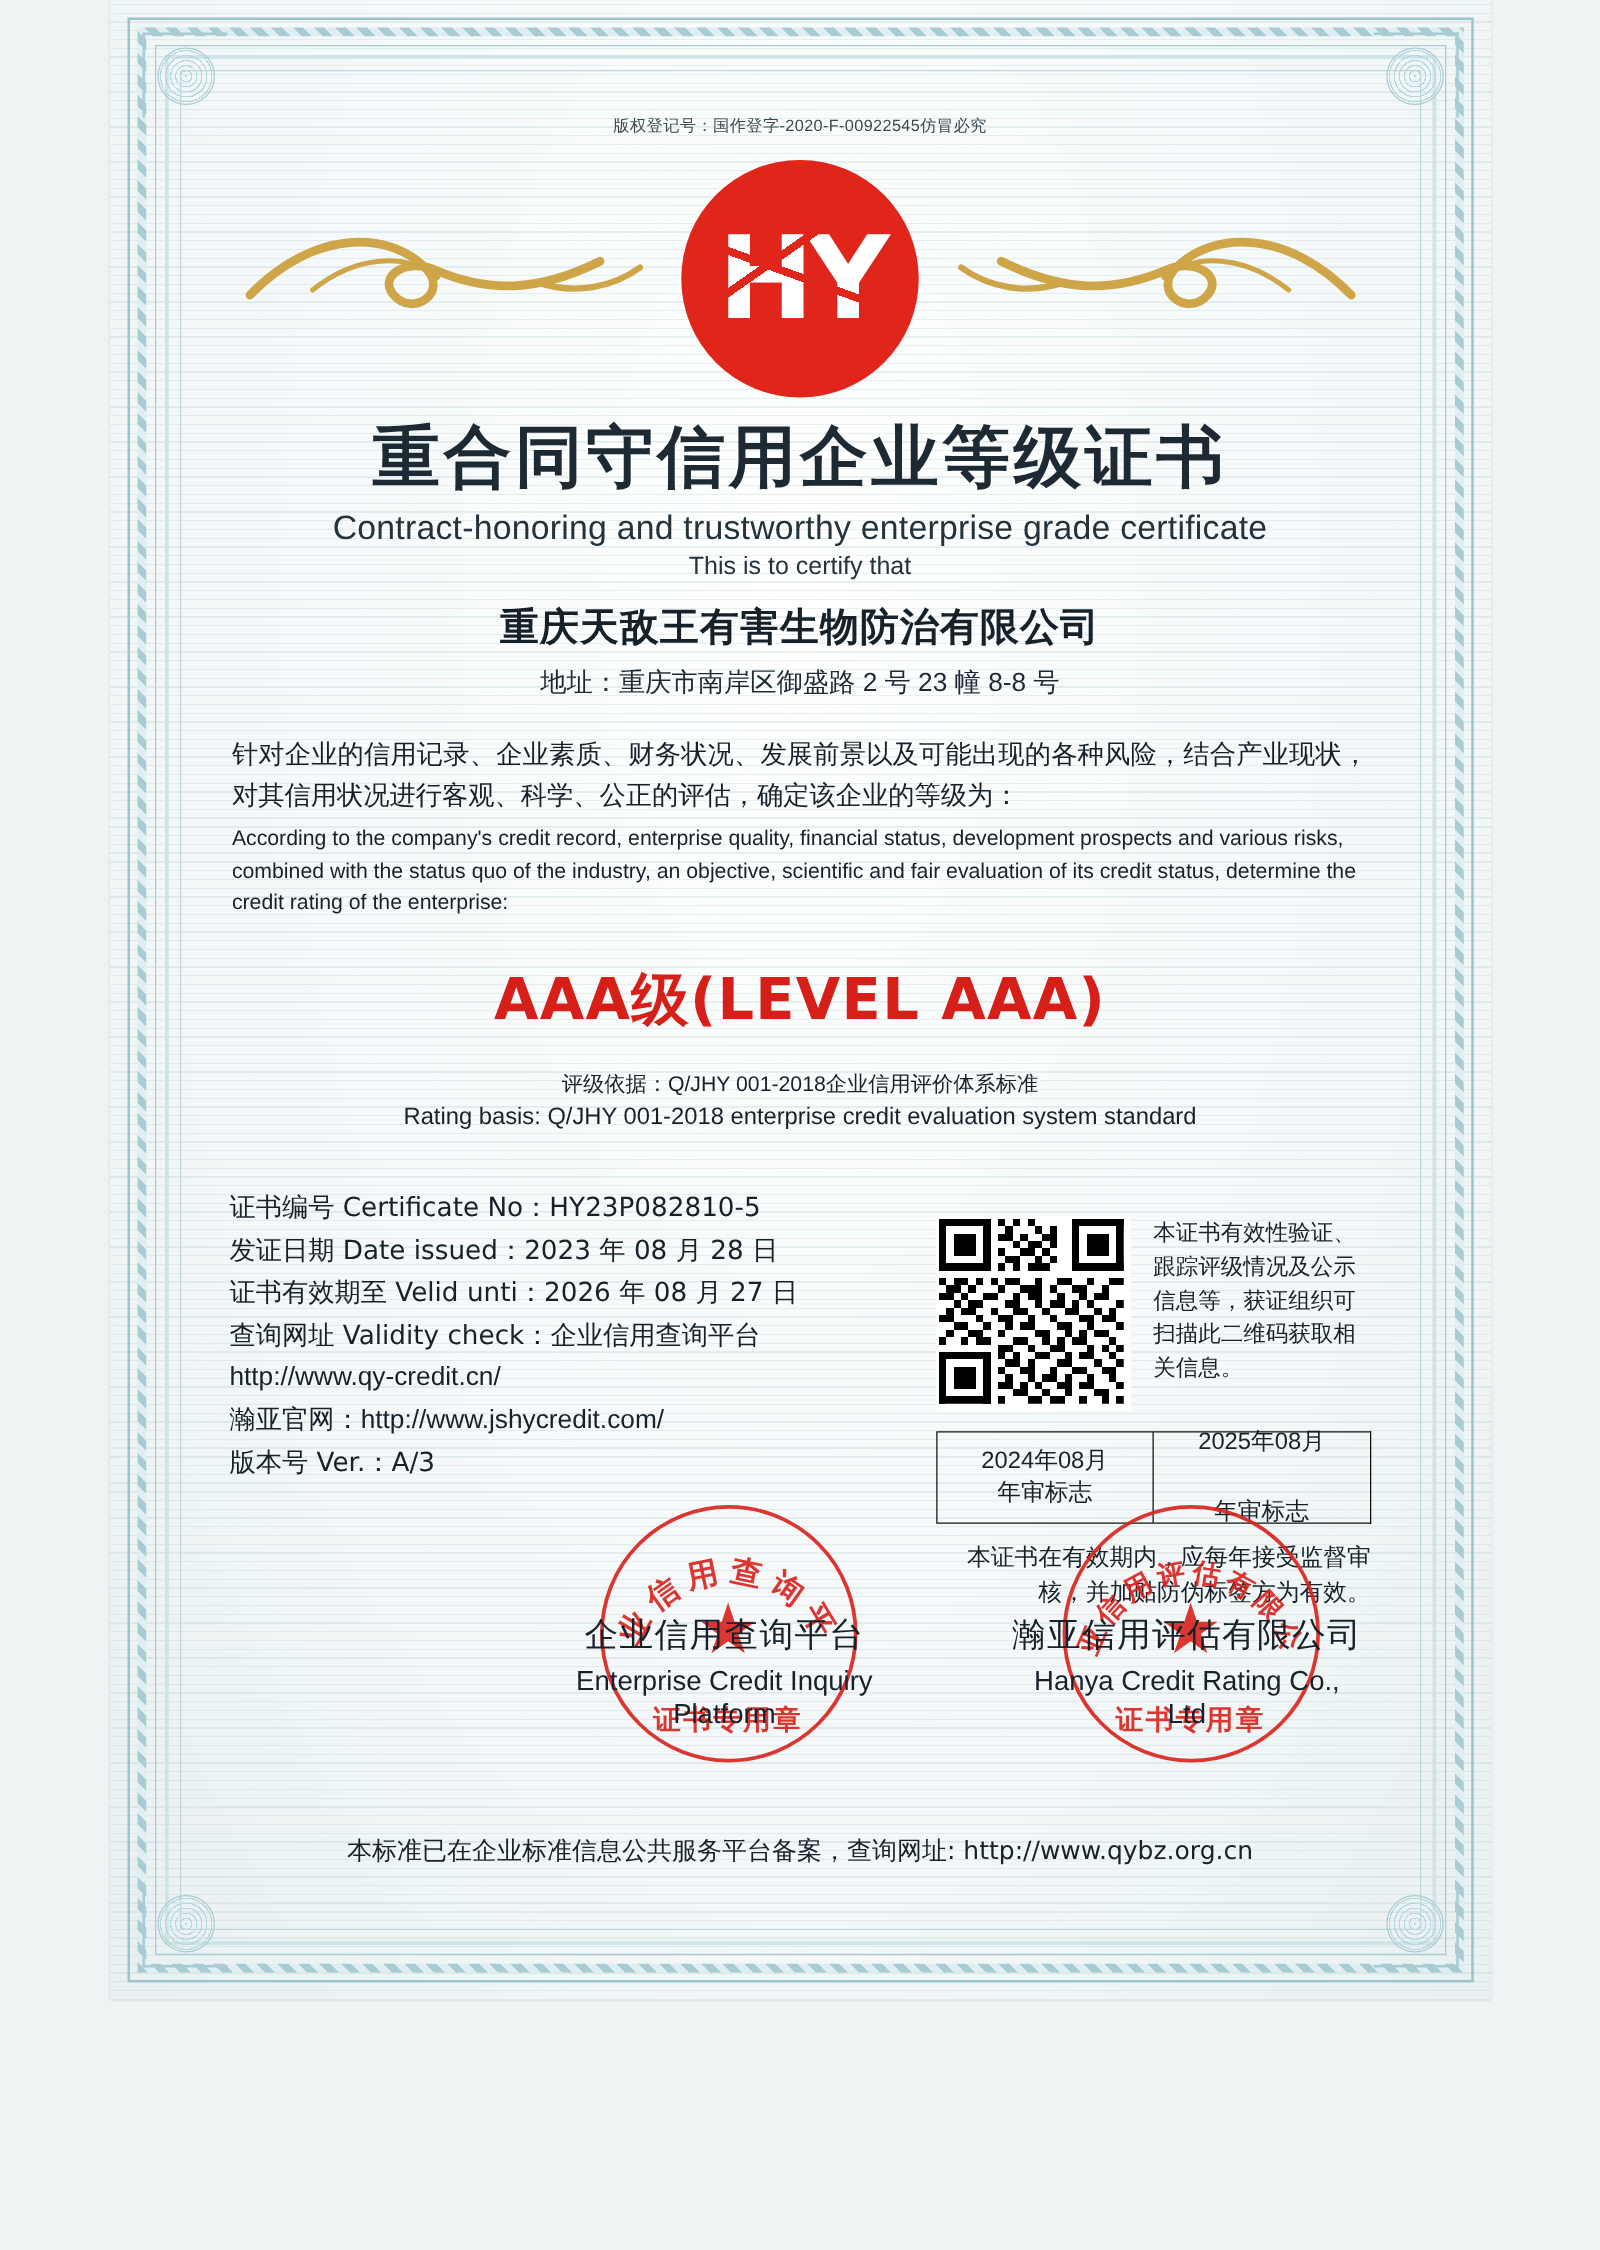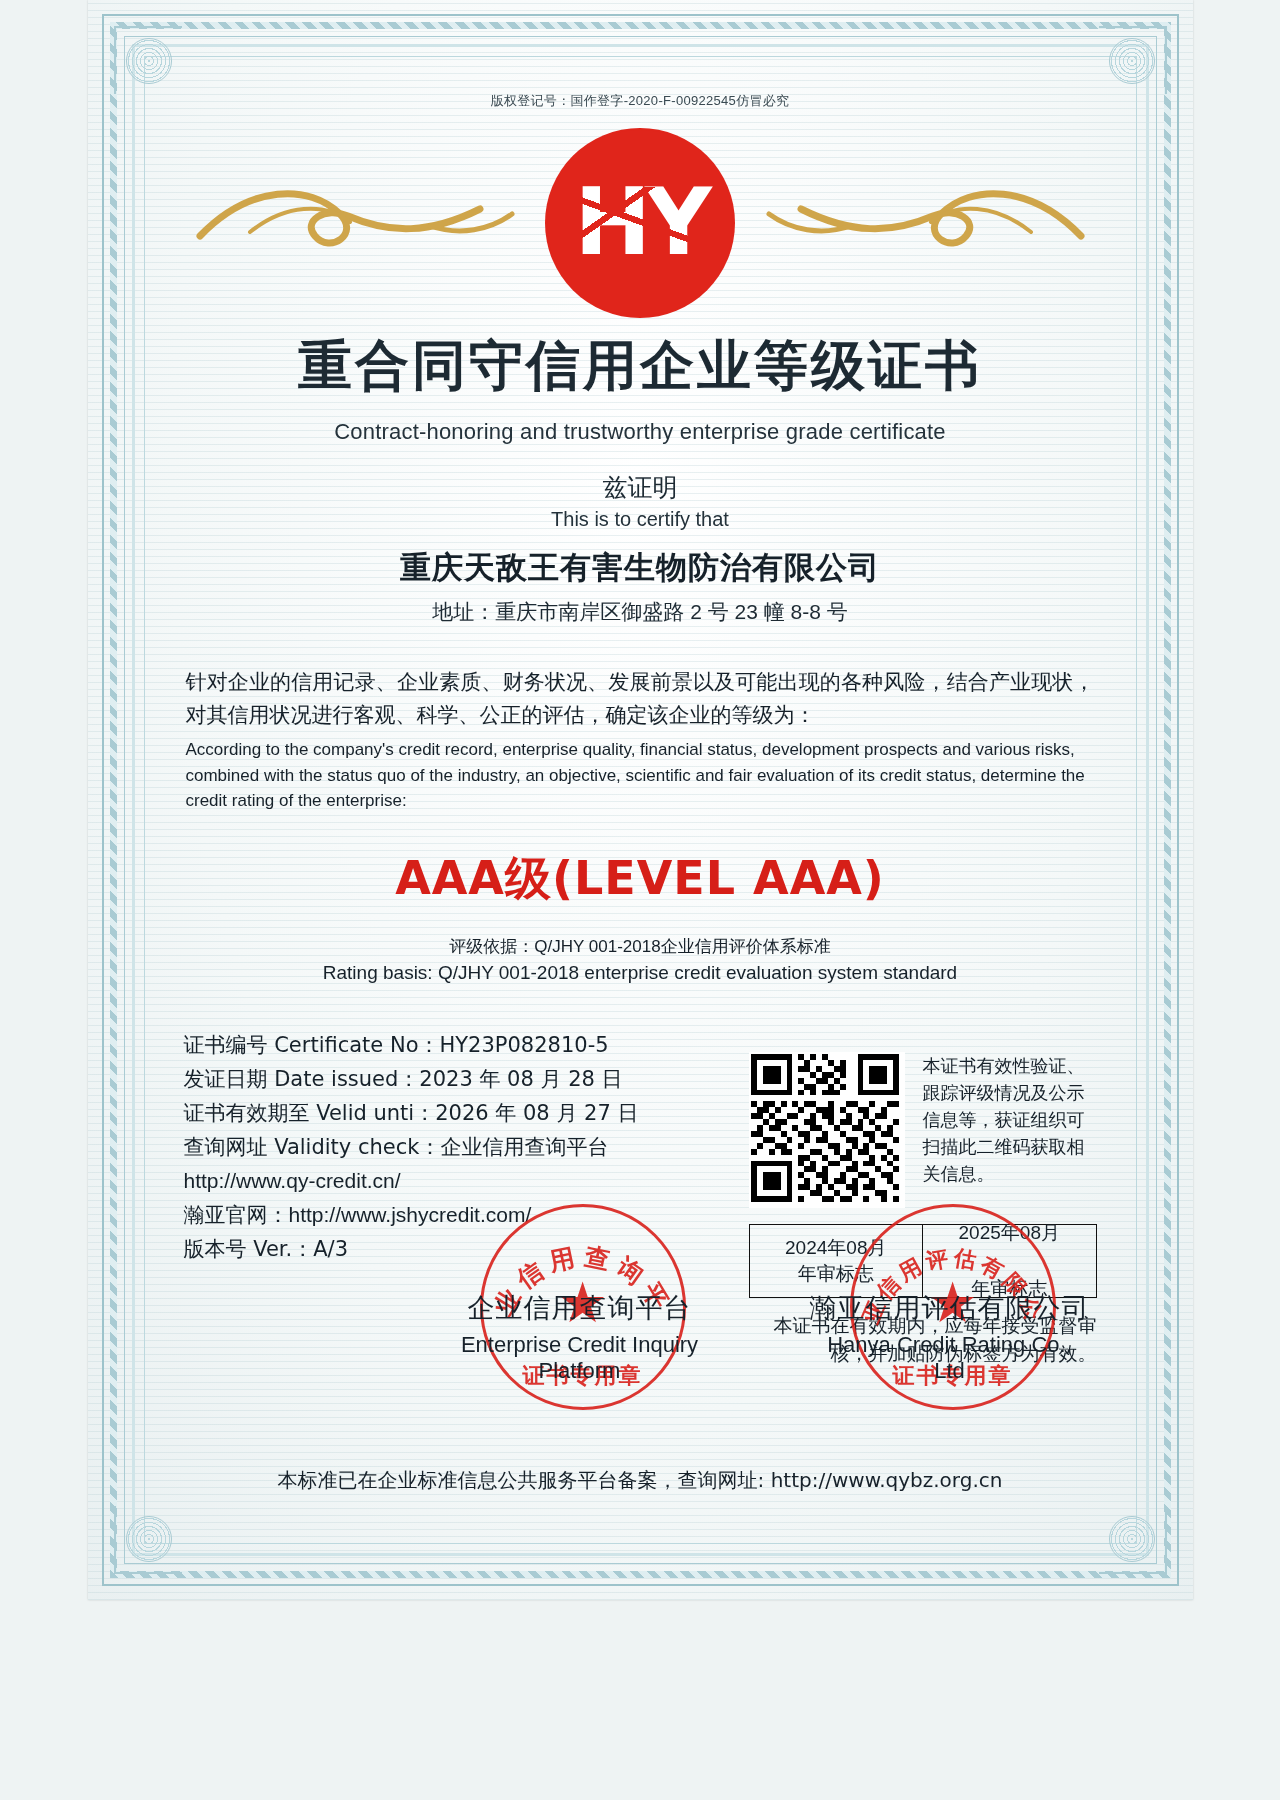--- a/index.html
+++ b/index.html
@@ -68,33 +68,33 @@
       linear-gradient(20deg,transparent 46%,#e0251b 46%,#e0251b 52%,transparent 52%),
       linear-gradient(-35deg,transparent 60%,#e0251b 60%,#e0251b 65%,transparent 65%);
   }
 
   .title-cn{
     text-align:center;font-size:54px;font-weight:bold;color:#1d2a33;
     letter-spacing:3px;margin-top:4px;
     font-family:"DejaVu Sans","Liberation Sans",sans-serif;
   }
   .title-en{
-    text-align:center;font-size:22px;color:#24323b;margin-top:16px;
+    text-align:center;font-size:27px;color:#24323b;margin-top:4px;
     letter-spacing:.2px;
   }
   .certify-cn{text-align:center;font-size:25px;color:#1d2a33;margin-top:26px;}
   .certify-en{text-align:center;font-size:20px;color:#24323b;margin-top:4px;}
   .company{
     text-align:center;font-size:31px;font-weight:bold;color:#16212a;
     margin-top:16px;letter-spacing:1px;
     font-family:"DejaVu Sans","Liberation Sans",sans-serif;
   }
   .usci,.addr{text-align:center;font-size:21px;color:#1d2a33;margin-top:9px;}
 
-  .para{margin-top:40px;padding:0 36px;}
+  .para{margin-top:27px;padding:0 36px;}
   .para-cn{font-size:21px;color:#16212a;line-height:1.55;text-align:justify;
     font-family:"DejaVu Sans","Liberation Sans",sans-serif;}
   .para-en{font-size:17px;color:#16212a;line-height:1.5;margin-top:6px;}
 
   .level{
     text-align:center;font-size:46px;font-weight:bold;color:#d61f18;
     margin-top:34px;letter-spacing:1px;
     font-family:"DejaVu Sans","Liberation Sans",sans-serif;
   }
   .basis-cn{text-align:center;font-size:17px;color:#16212a;margin-top:25px;}
@@ -185,21 +185,20 @@
         <path d="M240 52 C270 62, 300 56, 322 40" fill="none" stroke="currentColor" stroke-width="5" stroke-linecap="round"></path>
       </svg>
       <div class="logo">
         <span class="hy">HY</span>
       </div>
     </div>
 
     <div class="title-cn">重合同守信用企业等级证书</div>
     <div class="title-en">Contract-honoring and trustworthy enterprise grade certificate</div>
 
-    <div class="certify-cn">兹证明</div>
     <div class="certify-en">This is to certify that</div>
 
     <div class="company">重庆天敌王有害生物防治有限公司</div>
     <div class="addr">地址：重庆市南岸区御盛路 2 号 23 幢 8-8 号</div>
 
     <div class="para">
       <div class="para-cn">针对企业的信用记录、企业素质、财务状况、发展前景以及可能出现的各种风险，结合产业现状，对其信用状况进行客观、科学、公正的评估，确定该企业的等级为：</div>
       <div class="para-en">According to the company's credit record, enterprise quality, financial status, development prospects and various risks, combined with the status quo of the industry, an objective, scientific and fair evaluation of its credit status, determine the credit rating of the enterprise:</div>
     </div>
 

